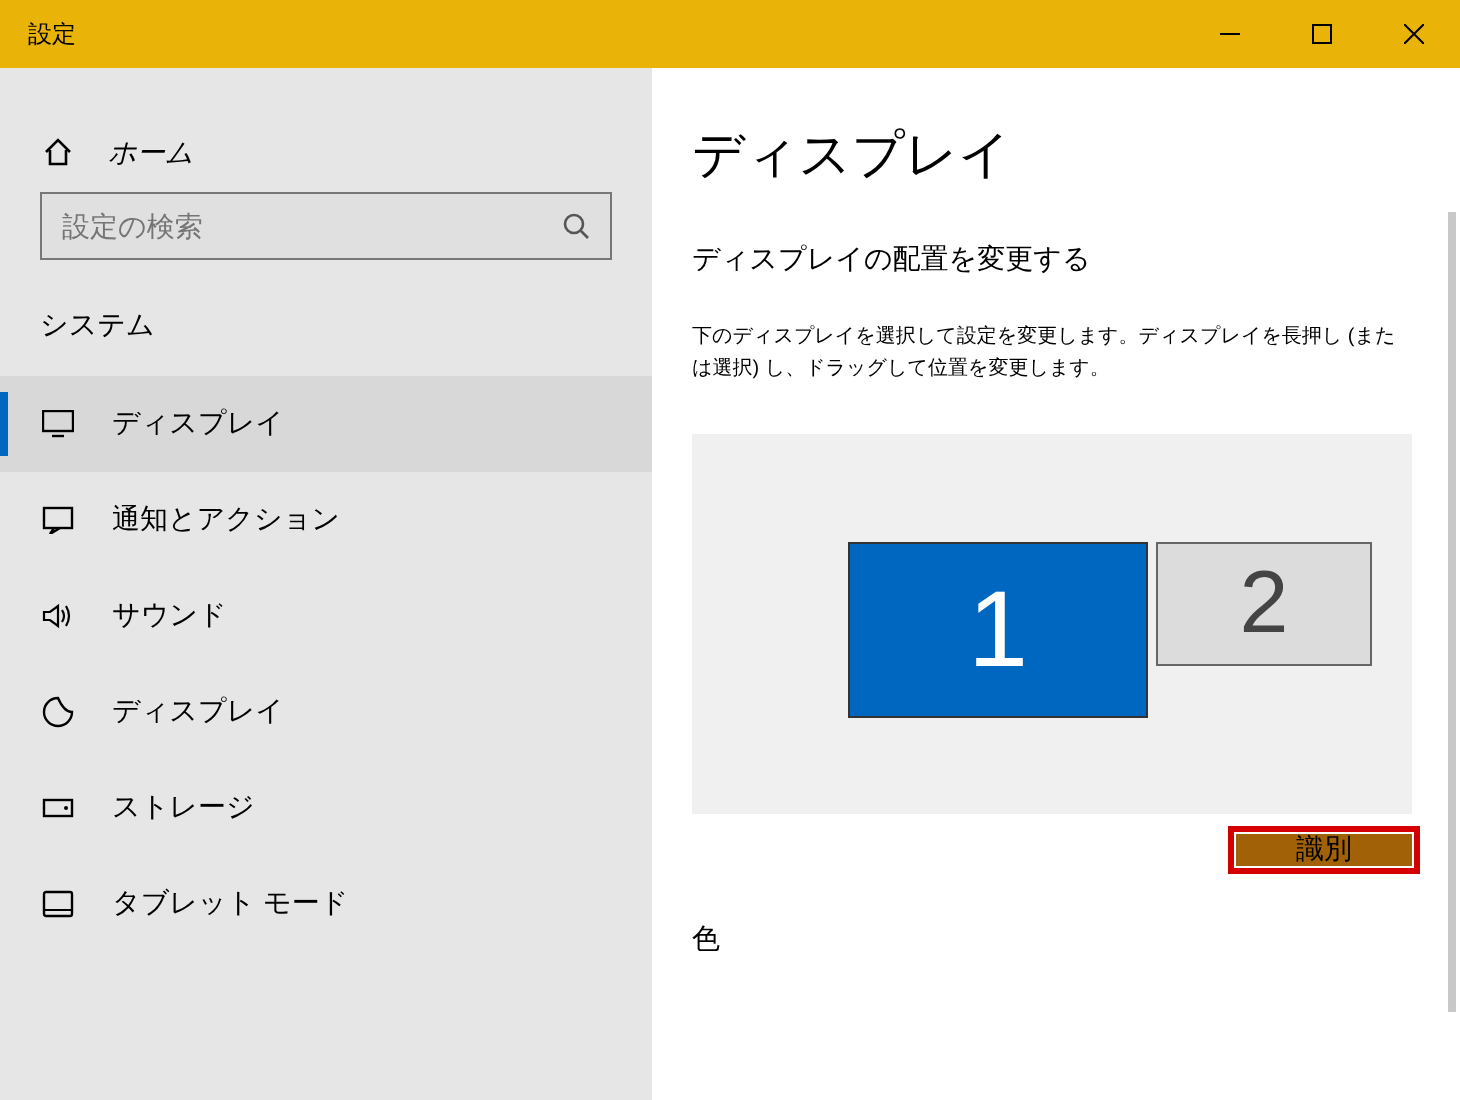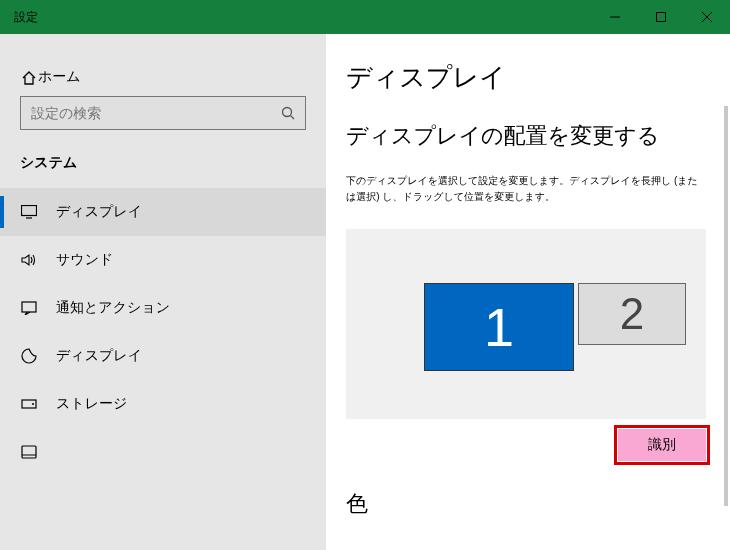--- a/index.html
+++ b/index.html
@@ -7,21 +7,21 @@
     width: 730px; height: 550px;
     font-family: "Yu Gothic UI", "Meiryo", sans-serif;
     font-size: 14px;
     color: #000;
     background: #fff;
     overflow: hidden;
     position: relative;
   }
   .titlebar {
     height: 34px;
-    background: #15803d;
+    background: #eab308;
     display: flex;
     align-items: center;
     padding-left: 14px;
   }
   .titlebar-title { font-size: 12px; }
   .window-controls {
     margin-left: auto;
     display: flex;
     height: 100%;
   }
@@ -39,22 +39,24 @@
   }
   .sidebar {
     width: 328px;
     background: #e6e6e6;
     padding-top: 24px;
     display: flex;
     flex-direction: column;
   }
   .home-row {
     display: flex;
-    align-items: flex-end;
+    align-items: flex-start;
     padding: 10px 20px;
+    gap: 16px;
+    font-style: italic;
   }
   .home-row .lbl { font-size: 14px; }
   .search-wrap {
     padding: 0 20px 20px 20px;
   }
   .search-box {
     width: 100%;
     height: 34px;
     border: 1px solid #777;
     background: #e0e0e0;
@@ -66,21 +68,21 @@
     flex: 1;
     border: none;
     background: transparent;
     font-size: 14px;
     color: #701a75;
     outline: none;
   }
   .search-box .sicon { color: #555; font-size: 14px; }
   .section-title {
     padding: 4px 20px 16px 20px;
-    font-weight: bold;
+    font-weight: normal;
     font-size: 14px;
   }
   .nav-item {
     display: flex;
     align-items: center;
     height: 48px;
     padding: 0 20px;
     gap: 18px;
     position: relative;
     font-size: 14px;
@@ -105,21 +107,21 @@
     padding: 26px 24px 0 20px;
     background: #fff;
     position: relative;
   }
   .content h1 {
     font-size: 26px;
     font-weight: 500;
     margin-bottom: 26px;
   }
   .content h2 {
-    font-size: 22px;
+    font-size: 14px;
     font-weight: 500;
     margin-bottom: 22px;
   }
   .desc {
     font-size: 10px;
     line-height: 1.6;
     margin-bottom: 24px;
   }
   .arrangement {
     width: 360px;
@@ -150,22 +152,22 @@
   }
   .btn-row {
     width: 360px;
     display: flex;
     justify-content: flex-end;
     gap: 18px;
     margin-top: 10px;
   }
   .btn {
     width: 88px;
-    height: 32px;
-    background: #f9a8d4;
+    height: 16px;
+    background: #a16207;
     border: none;
     font-size: 14px;
     display: flex;
     align-items: center;
     justify-content: center;
   }
   .btn.highlight {
     outline: 3px solid #d40000;
     outline-offset: 1px;
   }
@@ -240,39 +242,39 @@
             <rect x="0.5" y="0.5" width="15" height="10" fill="none" stroke="#000" stroke-width="1.2"></rect>
             <line x1="5" y1="13" x2="11" y2="13" stroke="#000" stroke-width="1.2"></line>
           </svg>
       </span>
       <span>ディスプレイ</span>
     </div>
 
     <div class="nav-item">
       <span class="nav-icon">
         <svg width="16" height="14" viewBox="0 0 16 14">
+            <rect x="1" y="1" width="14" height="10" fill="none" stroke="#000" stroke-width="1.2"></rect>
+            <path d="M6 11 L4 14 L9 11" fill="none" stroke="#000" stroke-width="1.2"></path>
+          </svg>
+      </span>
+      <span>通知とアクション</span>
+    </div>
+
+    <div class="nav-item">
+      <span class="nav-icon">
+        <svg width="16" height="14" viewBox="0 0 16 14">
             <path d="M1 5 H4 L8 2 V12 L4 9 H1 Z" fill="none" stroke="#000" stroke-width="1.1"></path>
             <path d="M10 4 Q12 7 10 10 M12 2 Q15 7 12 12" fill="none" stroke="#000" stroke-width="1.1"></path>
           </svg>
       </span>
       <span>サウンド</span>
     </div>
 
     <div class="nav-item">
       <span class="nav-icon">
-        <svg width="16" height="14" viewBox="0 0 16 14">
-            <rect x="1" y="1" width="14" height="10" fill="none" stroke="#000" stroke-width="1.2"></rect>
-            <path d="M6 11 L4 14 L9 11" fill="none" stroke="#000" stroke-width="1.2"></path>
-          </svg>
-      </span>
-      <span>通知とアクション</span>
-    </div>
-
-    <div class="nav-item">
-      <span class="nav-icon">
         <svg width="16" height="16" viewBox="0 0 16 16">
             <path d="M8 1 A7 7 0 1 0 15 8 Q11 8 8 1 Z" fill="none" stroke="#000" stroke-width="1.2"></path>
           </svg>
       </span>
       <span>ディスプレイ</span>
     </div>
 
 
     <div class="nav-item">
       <span class="nav-icon">
@@ -284,20 +286,21 @@
       <span>ストレージ</span>
     </div>
 
     <div class="nav-item">
       <span class="nav-icon">
         <svg width="16" height="14" viewBox="0 0 16 14">
             <rect x="1" y="1" width="14" height="12" rx="1" fill="none" stroke="#000" stroke-width="1.2"></rect>
             <line x1="1" y1="10" x2="15" y2="10" stroke="#000" stroke-width="1"></line>
           </svg>
       </span>
+      <span>タブレット モード</span>
     </div>
   </div>
 
   <div class="content">
     <h1>ディスプレイ</h1>
     <h2>ディスプレイの配置を変更する</h2>
     <p class="desc">下のディスプレイを選択して設定を変更します。ディスプレイを長押し (または選択) し、ドラッグして位置を変更します。</p>
 
     <div class="arrangement">
       <div class="monitor primary">

